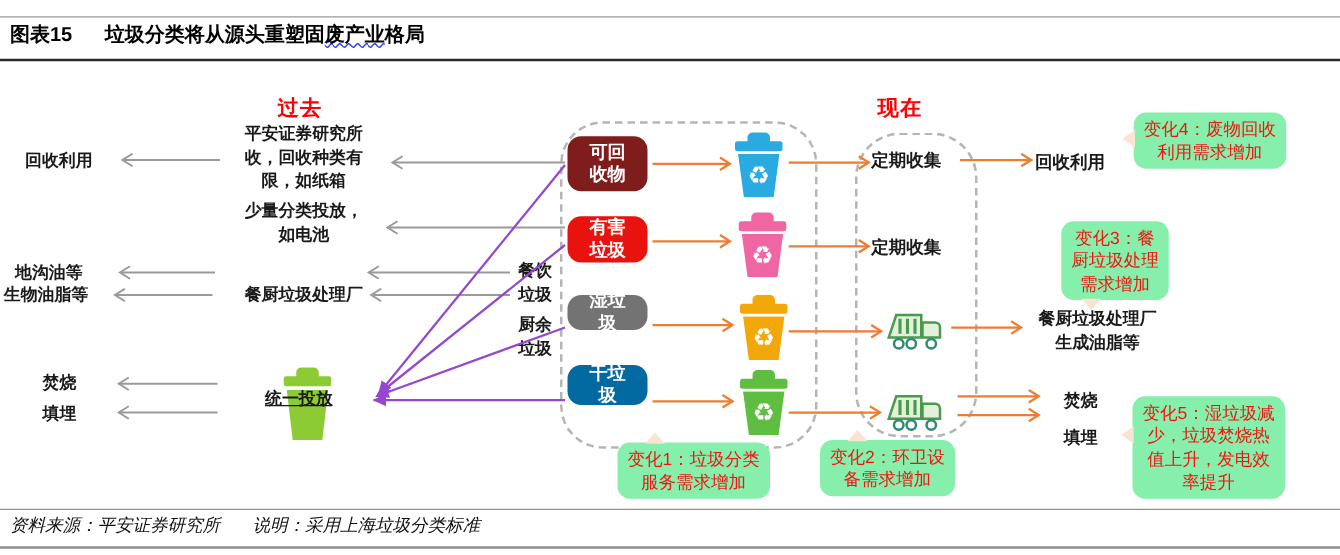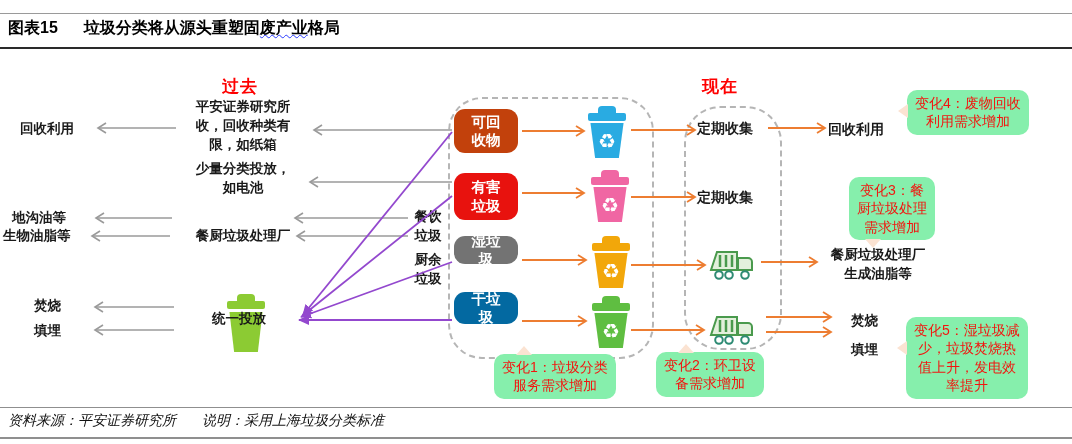--- a/index.html
+++ b/index.html
@@ -22,22 +22,22 @@
   
   .lbl{position:absolute;font-size:13.5px;font-weight:600;line-height:1.4;white-space:pre-line;}
   .ctr{text-align:center;}
   
   .dash1{position:absolute;left:448px;top:97px;width:202px;height:258px;border:2px dashed #b5b5b5;border-radius:34px;z-index:1;}
   .dash2{position:absolute;left:684px;top:106px;width:94px;height:240px;border:2px dashed #b5b5b5;border-radius:36px;z-index:1;}
   .arrowsvg{position:absolute;left:0;top:0;z-index:2;}
   
   .cat{position:absolute;width:64px;border-radius:11px;color:#fff;font-size:14.5px;font-weight:bold;
        text-align:center;white-space:pre-line;line-height:1.25;display:flex;align-items:center;justify-content:center;z-index:3;}
-  .cat-recyclable{left:454px;top:109px;height:44px;background:#c2410c;}
-  .cat-hazardous{left:454px;top:173px;height:47px;background:#e8120e;}
+  .cat-recyclable{left:454px;top:109px;height:44px;background:#7f1d1d;}
+  .cat-hazardous{left:454px;top:173px;height:37px;background:#e8120e;}
   .cat-wet{left:454px;top:236px;height:28px;background:#737373;}
   .cat-dry{left:454px;top:292px;height:32px;background:#0369a1;}
   
   .bin{position:absolute;width:40px;height:52px;z-index:3;}
   .bin .bump{position:absolute;top:0;left:11px;width:18px;height:9px;border-radius:4px 4px 0 0;}
   .bin .lid{position:absolute;top:7px;left:1px;width:38px;height:8px;border-radius:2px;}
   .bin .bbody{position:absolute;top:17px;left:2px;width:36px;height:35px;
               clip-path:polygon(4% 0,96% 0,83% 100%,17% 100%);
               display:flex;align-items:center;justify-content:center;color:#fff;font-size:20px;line-height:1;}
   .c-blue .bump,.c-blue .lid,.c-blue .bbody{background:#29abe2;}
@@ -134,21 +134,21 @@
 限，如纸箱</div>
   <div class="lbl ctr" style="left:178px;top:160px;width:130px;">少量分类投放，
 如电池</div>
   <div class="lbl ctr" style="left:178px;top:227px;width:130px;">餐厨垃圾处理厂</div>
 
   <div class="bin bin-uni c-lime">
     <div class="bump"></div>
     <div class="lid"></div>
     <div class="bbody"></div>
   </div>
-  <div class="lbl ctr" style="left:196px;top:310px;width:86px;z-index:3;">统一投放</div>
+  <div class="lbl ctr" style="left:196px;top:310px;width:86px;z-index:3;text-decoration:underline;">统一投放</div>
 
   <div class="lbl ctr" style="left:406px;top:208px;width:44px;">餐饮
 垃圾</div>
   <div class="lbl ctr" style="left:406px;top:251px;width:44px;">厨余
 垃圾</div>
 
   <div class="cat cat-recyclable">可回
 收物</div>
   <div class="cat cat-hazardous">有害
 垃圾</div>

